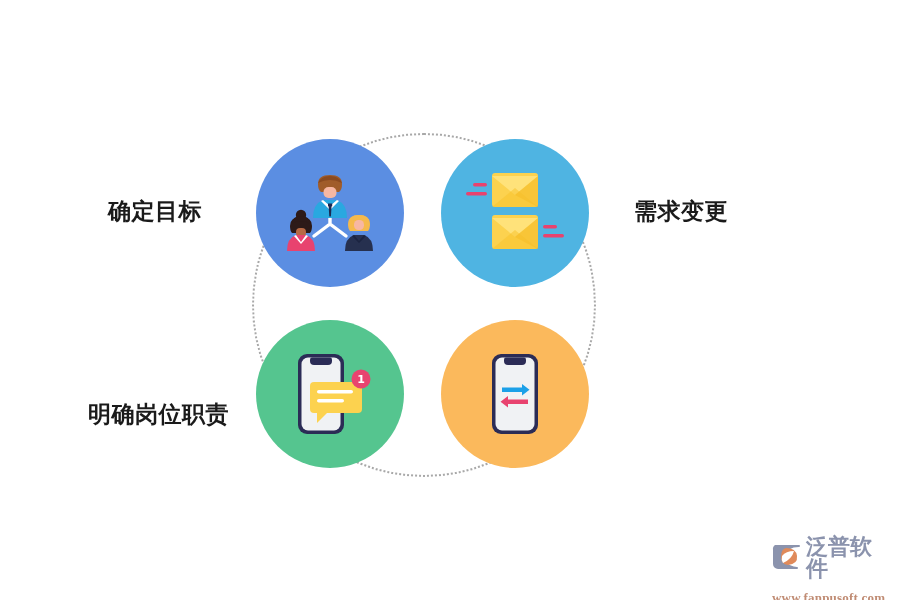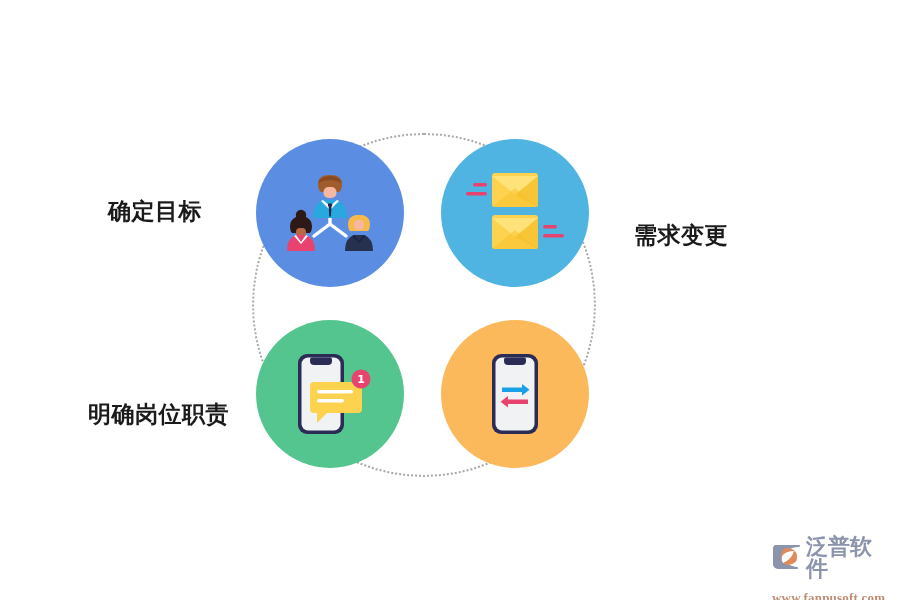--- a/index.html
+++ b/index.html
@@ -58,21 +58,21 @@
     position: absolute;
     color: #1a1a1a;
     font-size: 23px;
     font-weight: bold;
     letter-spacing: .5px;
     white-space: nowrap;
     line-height: 1;
   }
   .label-tl { left: 108px; top: 200px; text-align: center; }
   .label-bl { left: 88px;  top: 403px; }
-  .label-tr { left: 634px; top: 200px; margin-top: 24px; }
+  .label-tr { left: 634px; top: 200px; }
   .label-br { left: 634px; top: 403px; }
 
   
   .brand {
     position: absolute;
     left: 772px;
     top: 536px;
     width: 120px;
     display: flex;
     flex-direction: column;

